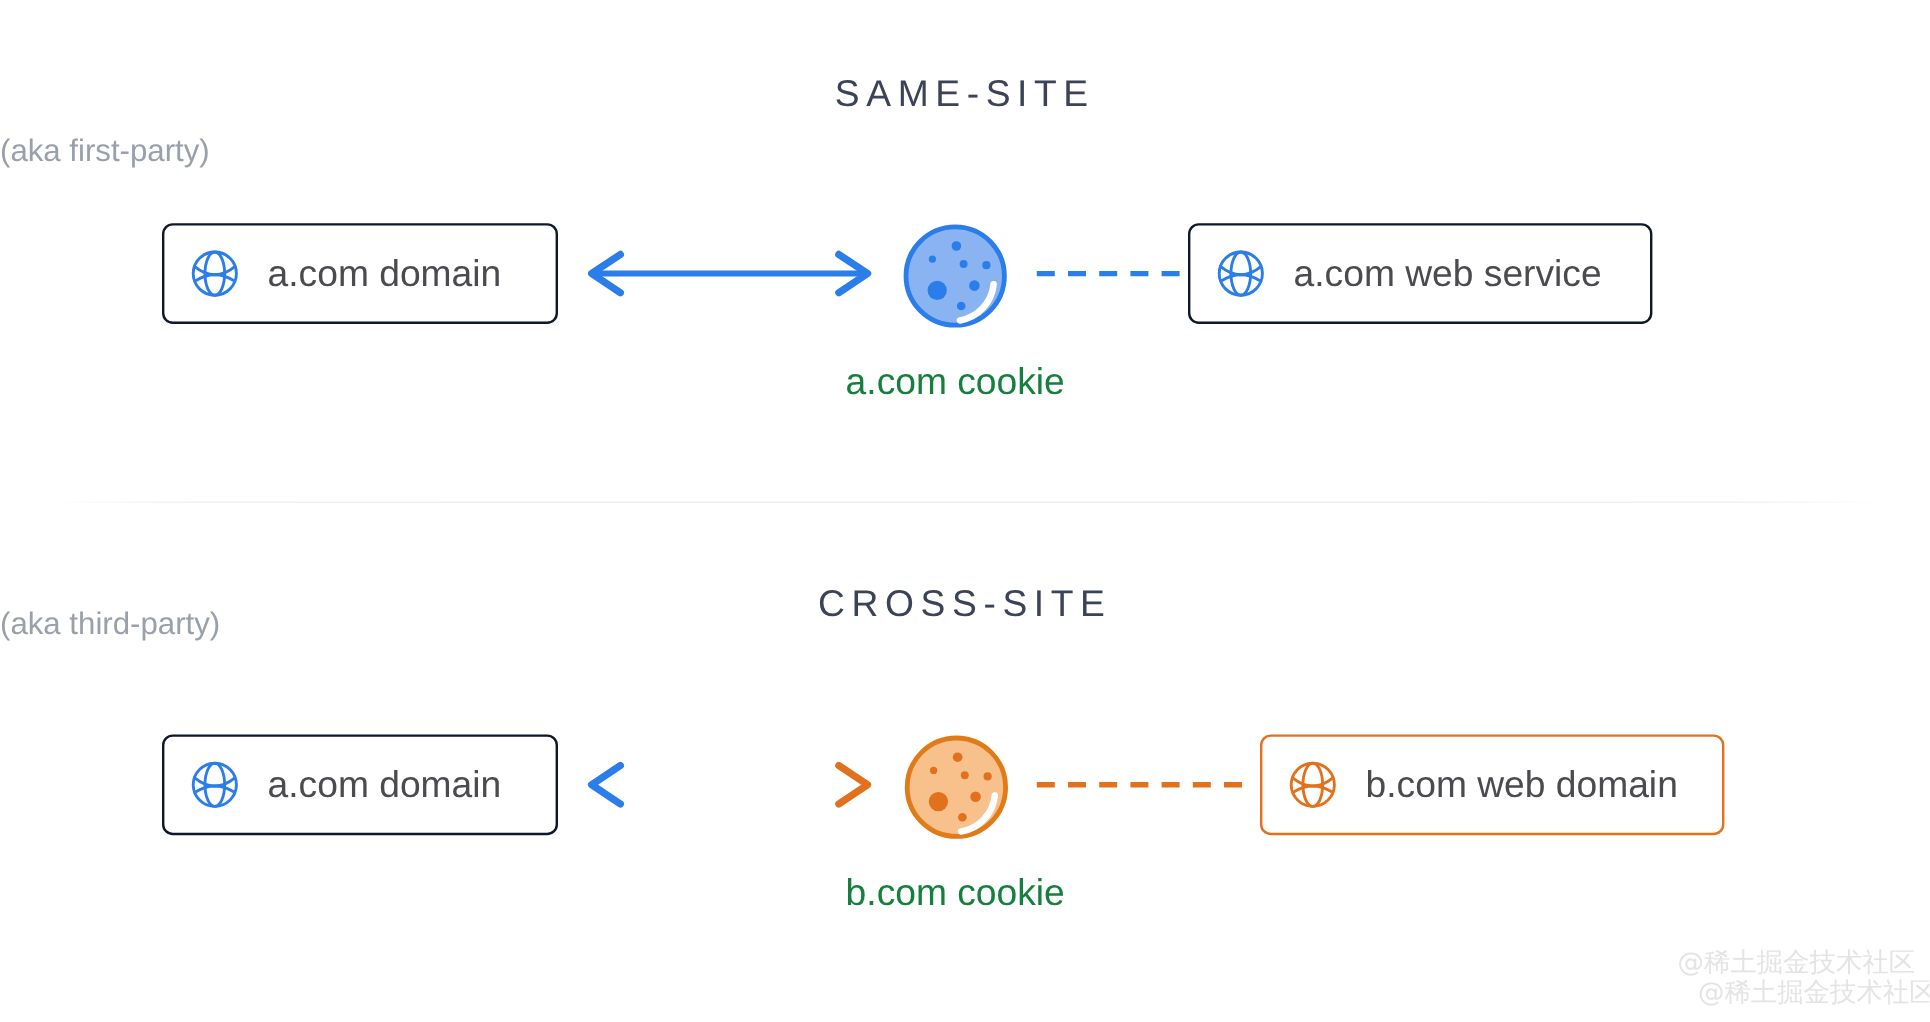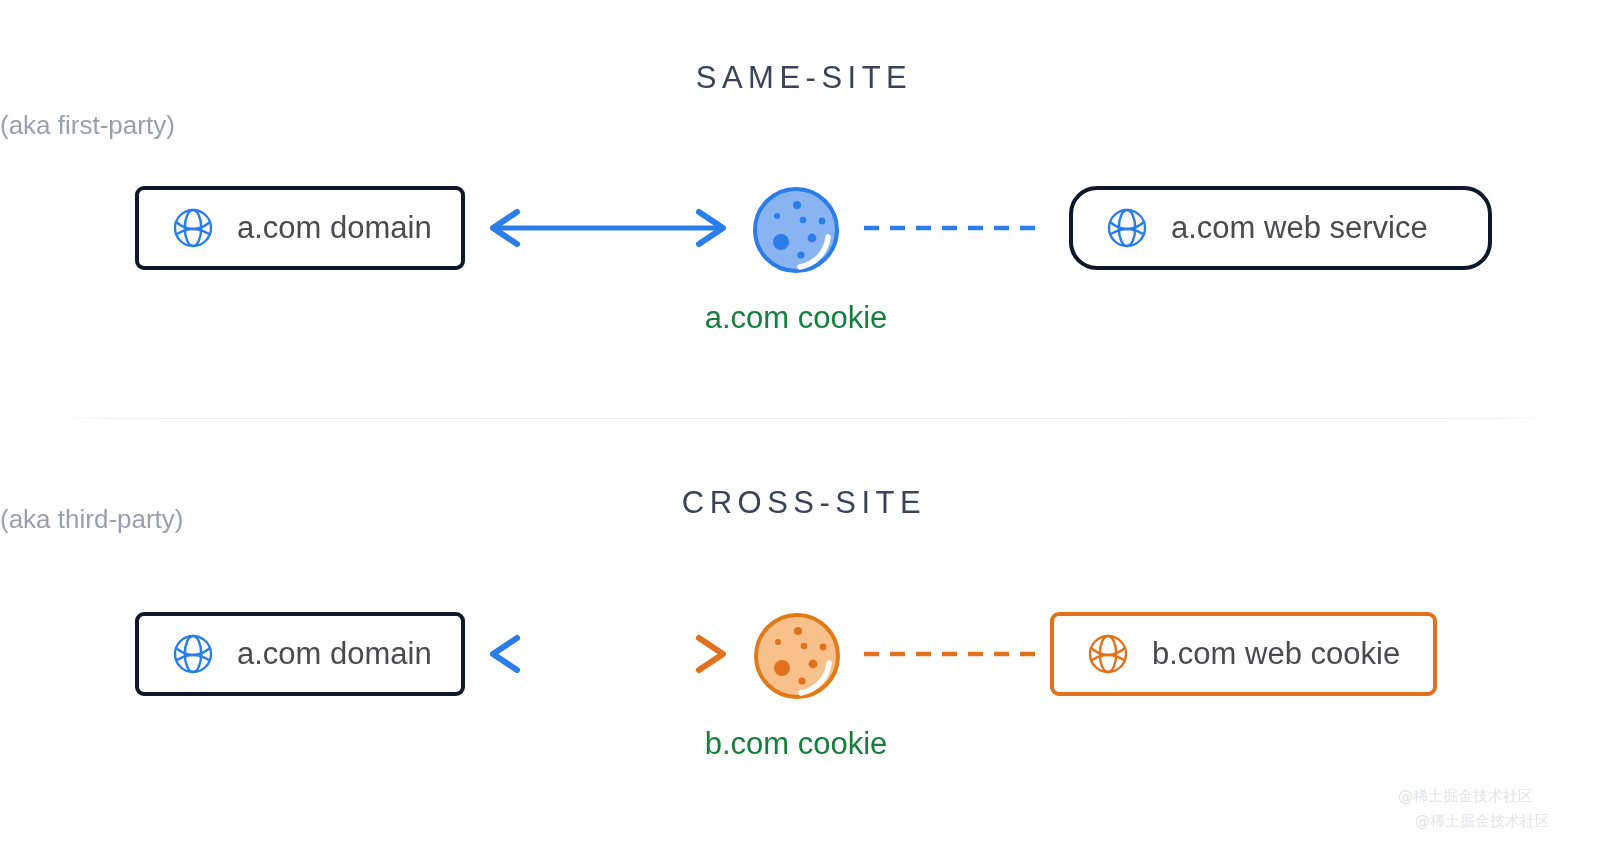--- a/index.html
+++ b/index.html
@@ -48,24 +48,24 @@
     height: 1px;
     background: linear-gradient(to right, #ffffff 0%, #ececec 8%, #e8e8e8 50%, #ececec 92%, #ffffff 100%);
   }
 
   
   .node-box {
     position: absolute;
     box-sizing: border-box;
     display: flex;
     align-items: center;
-    border: 4px solid #0f172a;
+    border: 2px solid #0f172a;
     border-radius: 9px;
     background: #ffffff;
-    padding-left: 32px;
+    padding-left: 20px;
   }
   .node-box.orange { border-color: #e2711d; }
   .node-label {
     font-size: 31px;
     color: #4a4a4f;
     margin-left: 22px;
     white-space: nowrap;
   }
   .globe-icon { flex: 0 0 auto; line-height: 0; }
 
@@ -82,21 +82,21 @@
     white-space: nowrap;
   }
 
   
   .connector { position: absolute; line-height: 0; }
 
   
   .watermark {
     position: absolute;
     color: #e3e4e6;
-    font-size: 15px;
+    font-size: 22px;
     white-space: nowrap;
     font-family: "DejaVu Sans", sans-serif;
   }
 </style>
 </head>
 <body>
 
 <div id="canvas">
 
   <div class="section-title" style="top:60px;">SAME-SITE</div>
@@ -136,21 +136,21 @@
     </svg>
   </div>
   <div class="cookie-label" style="left:646px; top:300px; width:300px;">a.com cookie</div>
 
   <div class="connector" style="left:862px; top:222px;">
     <svg width="180" height="12" viewBox="0 0 180 12">
       <line x1="2" y1="6" x2="178" y2="6" stroke="#2b7de9" stroke-width="4.5" stroke-dasharray="15 11" stroke-linecap="butt"></line>
     </svg>
   </div>
 
-  <div class="node-box" style="left:1069px; top:186px; width:423px; height:84px;border-radius:28px;">
+  <div class="node-box" style="left:990px; top:186px; width:387px; height:84px;">
     <span class="globe-icon">
       <svg width="44" height="44" viewBox="0 0 44 44">
         <circle cx="22" cy="22" r="18" fill="none" stroke="#2b7de9" stroke-width="2.4"></circle>
         <ellipse cx="22" cy="22" rx="8.2" ry="18" fill="none" stroke="#2b7de9" stroke-width="2.4"></ellipse>
         <path d="M 5 16 Q 22 30 39 16" fill="none" stroke="#2b7de9" stroke-width="2.4"></path>
         <path d="M 6 28 Q 22 18 38 28" fill="none" stroke="#2b7de9" stroke-width="2.4"></path>
       </svg>
     </span>
     <span class="node-label">a.com web service</span>
   </div>
@@ -210,19 +210,19 @@
 
   <div class="node-box orange" style="left:1050px; top:612px; width:387px; height:84px;">
     <span class="globe-icon">
       <svg width="44" height="44" viewBox="0 0 44 44">
         <circle cx="22" cy="22" r="18" fill="none" stroke="#e2711d" stroke-width="2.4"></circle>
         <ellipse cx="22" cy="22" rx="8.2" ry="18" fill="none" stroke="#e2711d" stroke-width="2.4"></ellipse>
         <path d="M 5 16 Q 22 30 39 16" fill="none" stroke="#e2711d" stroke-width="2.4"></path>
         <path d="M 6 28 Q 22 18 38 28" fill="none" stroke="#e2711d" stroke-width="2.4"></path>
       </svg>
     </span>
-    <span class="node-label">b.com web cookie</span>
+    <span class="node-label">b.com web domain</span>
   </div>
 
   <div class="watermark" style="left:1398px; top:787px;">@稀土掘金技术社区</div>
   <div class="watermark" style="left:1415px; top:812px;">@稀土掘金技术社区</div>
 
 </div>
 
 </body></html>

